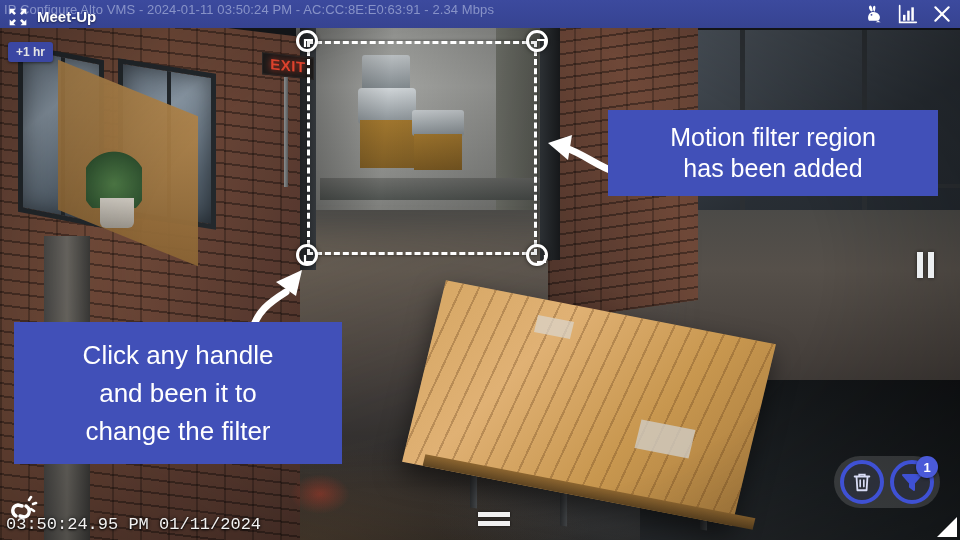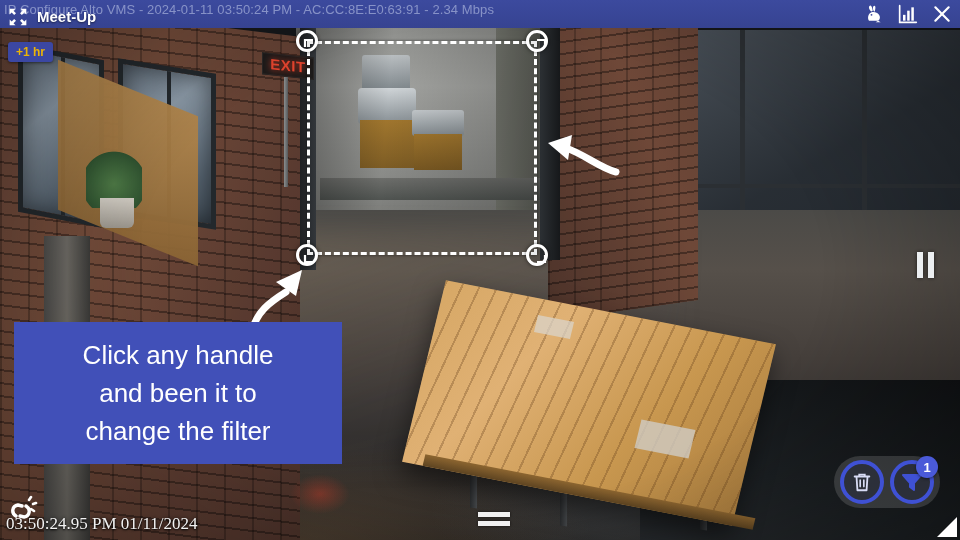--- a/index.html
+++ b/index.html
@@ -237,32 +237,32 @@
   }
   .title-actions {
     position: absolute; right: 8px; top: 3px; height: 22px;
     display: flex; align-items: center; gap: 14px; z-index: 2;
   }
   .ticon { width: 20px; height: 20px; display: block; cursor: pointer; }
 
   
   .hr-badge {
     position: absolute; left: 8px; top: 42px;
-    background: #3b47a3; color: #eab308;
+    background: #3b47a3; color: #e5e5e5;
     font-size: 12px; font-weight: bold;
     padding: 3px 8px; border-radius: 3px;
     box-shadow: 0 1px 3px rgba(0,0,0,.5);
     z-index: 30;
   }
   .timestamp {
     position: absolute; left: 6px; bottom: 6px;
     color: #f2f2f2; font-size: 17px;
     text-shadow: 0 0 4px rgba(0,0,0,.9), 0 1px 2px rgba(0,0,0,.9);
     white-space: nowrap; z-index: 30;
-    font-family: Liberation Serif, serif;
+    font-family: Liberation Mono, monospace;
   }
   .disconnect-icon {
     position: absolute; left: 4px; bottom: 12px; width: 34px; height: 34px;
     z-index: 31;
   }
   .pause-btn {
     position: absolute; right: 26px; top: 252px;
     display: flex; gap: 5px; z-index: 30; cursor: pointer;
   }
   .pause-btn i {
@@ -417,20 +417,24 @@
   <svg class="arrow-svg" style="left:540px;top:126px;" width="80" height="60" viewBox="0 0 80 60">
     <path d="M76 46 C60 42, 44 28, 26 22" fill="none" stroke="#fff" stroke-width="7" stroke-linecap="round"></path>
     <path d="M8 17 L32 9 L28 34 Z" fill="#fff"></path>
   </svg>
 
   <svg class="arrow-svg" style="left:244px;top:256px;" width="90" height="80" viewBox="0 0 90 80">
     <path d="M8 76 C12 56, 26 46, 42 36" fill="none" stroke="#fff" stroke-width="7" stroke-linecap="round"></path>
     <path d="M58 14 L52 40 L32 26 Z" fill="#fff"></path>
   </svg>
 
+  <div class="tip tip-motion">
+    <div>Motion filter region</div>
+    <div>has been added</div>
+  </div>
 
   <div class="tip tip-handle">
     <div>Click any handle</div>
     <div>and been it to</div>
     <div>change the filter</div>
   </div>
 
   <div class="hr-badge">+1 hr</div>
 
   <div class="pause-btn">

